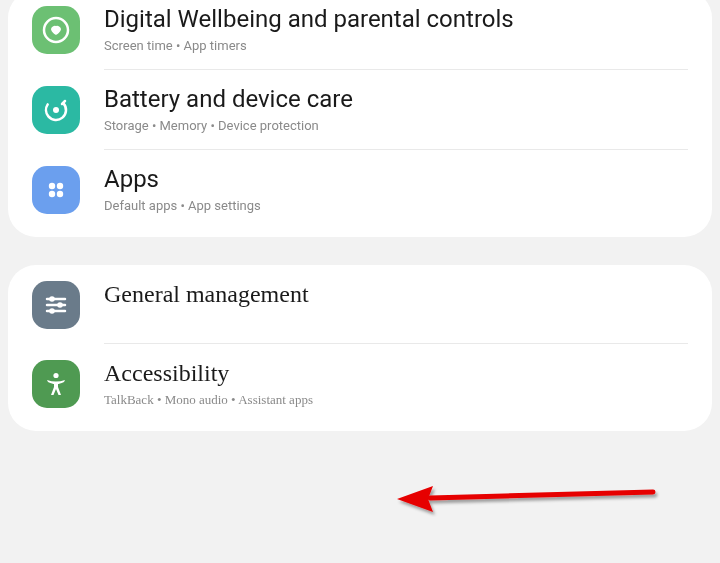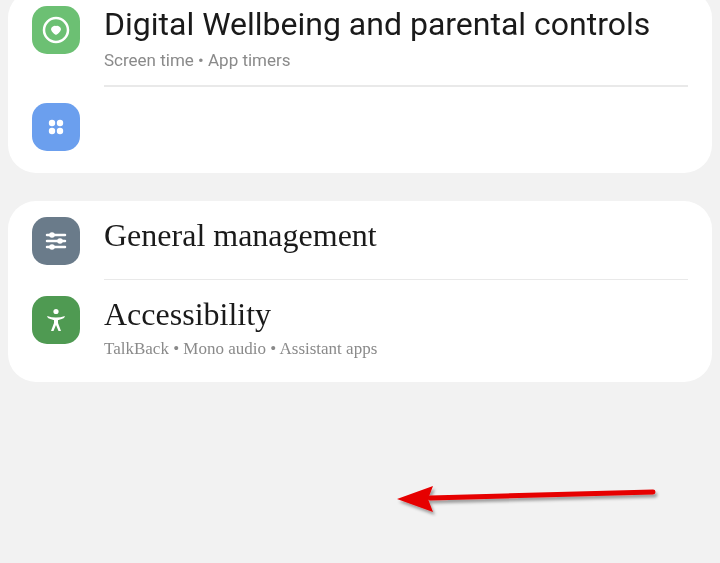--- a/index.html
+++ b/index.html
@@ -41,27 +41,27 @@
       flex-shrink: 0;
       margin-top: 2px;
     }
     .icon-wrap svg { display: block; }
     .text-wrap {
       margin-left: 24px;
       flex: 1;
       padding-top: 0;
     }
     .title {
-      font-size: 32px;
+      font-size: 24px;
       font-weight: 400;
       color: #1a1a1a;
       line-height: 1.3;
     }
     .subtitle {
-      font-size: 17px;
+      font-size: 13px;
       color: #8a8a8a;
       margin-top: 3px;
       line-height: 1.3;
     }
     .divider {
       height: 1px;
       background: #e9e9e9;
       margin-left: 96px;
       margin-right: 24px;
     }
@@ -83,31 +83,48 @@
       </svg>
     </div>
     <div class="text-wrap">
       <div class="title">Digital Wellbeing and parental controls</div>
       <div class="subtitle">Screen time  •  App timers</div>
     </div>
   </div>
 
   <div class="divider"></div>
 
+  <div class="row">
+    <div class="icon-wrap" style="background:#2bb9a3">
+      <svg width="30" height="30" viewBox="0 0 30 30">
+        <circle cx="15" cy="15" r="10" fill="none" stroke="#ffffff" stroke-width="2.5" stroke-dasharray="44 19" stroke-linecap="round" transform="rotate(-40 15 15)"></circle>
+        <circle cx="15" cy="15" r="3" fill="#ffffff"></circle>
+        <path d="M 21 9 l 3 -3" stroke="#ffffff" stroke-width="2.5" stroke-linecap="round"></path>
+      </svg>
+    </div>
+    <div class="text-wrap">
+      <div class="title">Battery and device care</div>
+      <div class="subtitle">Storage  •  Memory  •  Device protection</div>
+    </div>
+  </div>
 
   <div class="divider"></div>
 
   <div class="row">
     <div class="icon-wrap" style="background:#6b9fee">
       <svg width="30" height="30" viewBox="0 0 30 30">
         <circle cx="11" cy="11" r="3.2" fill="#ffffff"></circle>
         <circle cx="19" cy="11" r="3.2" fill="#ffffff"></circle>
         <circle cx="11" cy="19" r="3.2" fill="#ffffff"></circle>
         <circle cx="19" cy="19" r="3.2" fill="#ffffff"></circle>
       </svg>
+    </div>
+    <div class="text-wrap">
+      <div class="title">Apps</div>
+      <div class="subtitle">Default apps  •  App settings</div>
     </div>
   </div>
 
 </div>
 
 <div class="card card-bottom">
 
   <div class="row">
     <div class="icon-wrap" style="background:#6a7b8a">
       <svg width="30" height="30" viewBox="0 0 30 30">

